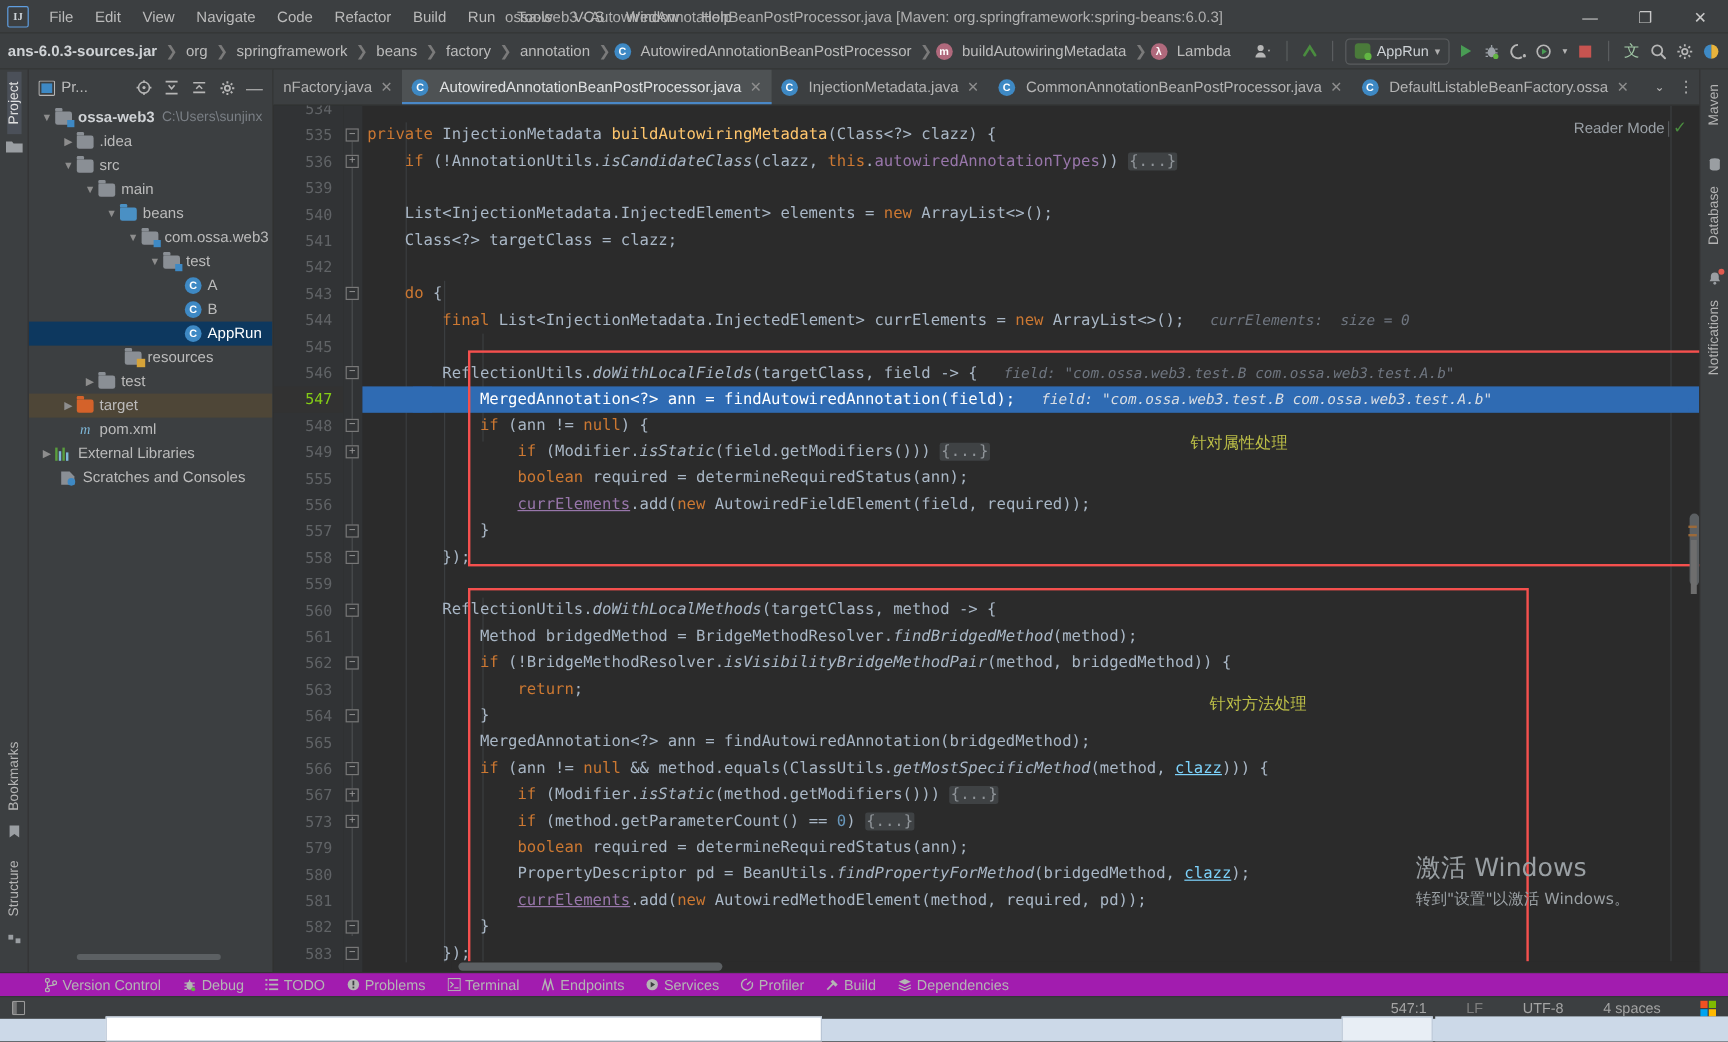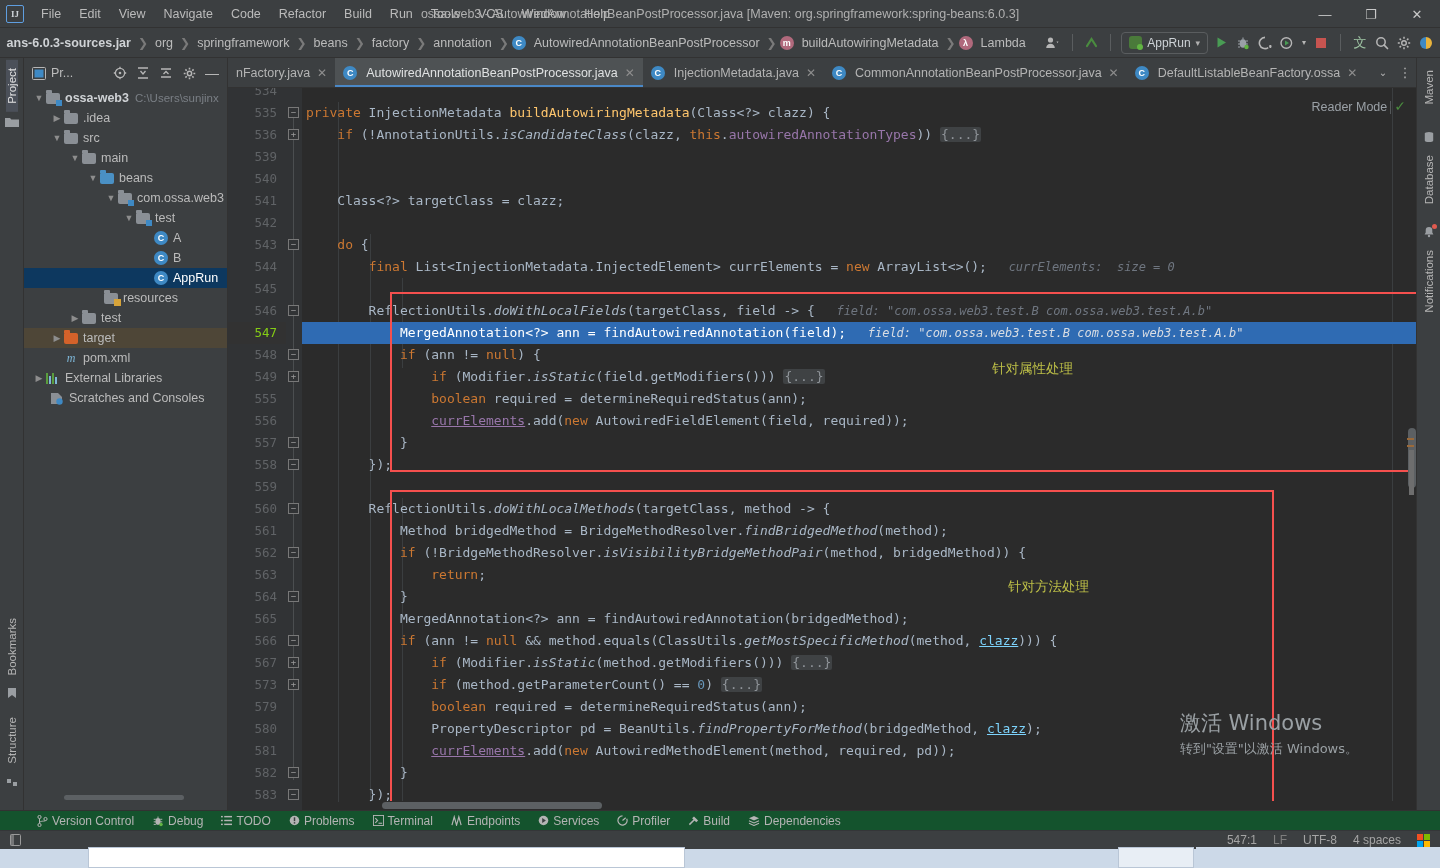--- a/index.html
+++ b/index.html
@@ -252,30 +252,30 @@
   }
   .hscroll-thumb {
     position: absolute; left: 80px; bottom: 1px; width: 220px; height: 7px;
     background: #5c6063; border-radius: 4px;
   }
   .marker-err { position: absolute; right: 2px; width: 9px; height: 3px; }
 
   
   .toolwin-bar {
     position: absolute; bottom: 38px; left: 0; width: 1440px; height: 20px;
-    background: #14532d; display: flex; align-items: center;
+    background: #a21caf; display: flex; align-items: center;
     border-top: 1px solid #323232; font-size: 12px; color: #b4b4b4;
   }
   .twitem { display: flex; align-items: center; gap: 4px; padding: 0 9px; cursor: default; height: 20px; }
   .statusbar {
     position: absolute; bottom: 19px; left: 0; width: 1440px; height: 19px;
     background: #3c3f41; display: flex; align-items: center;
     font-size: 12px; color: #a4a4a4; border-top: 1px solid #343638;
   }
-  .sb-right { margin-left: auto; display: flex; align-items: flex-end; gap: 16px; padding-right: 10px; }
+  .sb-right { margin-left: auto; display: flex; align-items: flex-end; gap: 33px; padding-right: 10px; }
   .sb-item { cursor: default; }
   .win-flag { width: 13px; height: 13px; display: grid; grid-template-columns: 6px 6px; grid-template-rows: 6px 6px; gap: 1px; }
   .win-flag i { display: block; }
   .taskbar-strip {
     position: absolute; bottom: 0; left: 0; width: 1440px; height: 19px;
     background: #ccd9e8;
   }
   .tb-win { position: absolute; background: #fff; border: 1px solid #b9c6d6; }
 
   .watermark {
@@ -701,20 +701,21 @@
       <div class="indentguide" style="left:36px;top:14px;height:700px"></div>
       <div class="indentguide" style="left:68px;top:146px;height:568px"></div>
       <div class="indentguide" style="left:100px;top:190px;height:90px"></div>
       <div class="indentguide" style="left:100px;top:410px;height:304px"></div>
       <div class="rightmargin" style="left:1090px"></div>
 
       <div class="cline" style="top:-8px"></div>
       <div class="cline" style="top:14px"><span class="k">private</span><span class="t"> InjectionMetadata </span><span class="f">buildAutowiringMetadata</span><span class="t">(Class&lt;?&gt; clazz) {</span></div>
       <div class="cline" style="top:36px"><span class="t">    </span><span class="k">if</span><span class="t"> (!AnnotationUtils.</span><span class="mi">isCandidateClass</span><span class="t">(clazz, </span><span class="k">this</span><span class="t">.</span><span class="p">autowiredAnnotationTypes</span><span class="t">)) </span><span class="fold">{...}</span></div>
       <div class="cline" style="top:58px"></div>
+      <div class="cline" style="top:80px"><span class="t">    List&lt;InjectionMetadata.InjectedElement&gt; elements = </span><span class="k">new</span><span class="t"> ArrayList&lt;&gt;();</span></div>
       <div class="cline" style="top:102px"><span class="t">    Class&lt;?&gt; targetClass = clazz;</span></div>
       <div class="cline" style="top:124px"></div>
       <div class="cline" style="top:146px"><span class="t">    </span><span class="k">do</span><span class="t"> {</span></div>
       <div class="cline" style="top:168px"><span class="t">        </span><span class="k">final</span><span class="t"> List&lt;InjectionMetadata.InjectedElement&gt; currElements = </span><span class="k">new</span><span class="t"> ArrayList&lt;&gt;();</span><span class="hint">   currElements:  size = 0</span></div>
       <div class="cline" style="top:190px"></div>
       <div class="cline" style="top:212px"><span class="t">        ReflectionUtils.</span><span class="mi">doWithLocalFields</span><span class="t">(targetClass, field -&gt; {</span><span class="hint">   field: "com.ossa.web3.test.B com.ossa.web3.test.A.b"</span></div>
       <div class="cline selrow" style="top:234px"><span class="t">            MergedAnnotation&lt;?&gt; ann = findAutowiredAnnotation(field);</span><span class="hint">   field: "com.ossa.web3.test.B com.ossa.web3.test.A.b"</span></div>
       <div class="cline" style="top:278px"><span class="t">                </span><span class="k">if</span><span class="t"> (Modifier.</span><span class="mi">isStatic</span><span class="t">(field.getModifiers())) </span><span class="fold">{...}</span></div>
       <div class="cline" style="top:256px"><span class="t">            </span><span class="k">if</span><span class="t"> (ann != </span><span class="k">null</span><span class="t">) {</span></div>
       <div class="cline" style="top:300px"><span class="t">                </span><span class="k">boolean</span><span class="t"> required = determineRequiredStatus(ann);</span></div>

